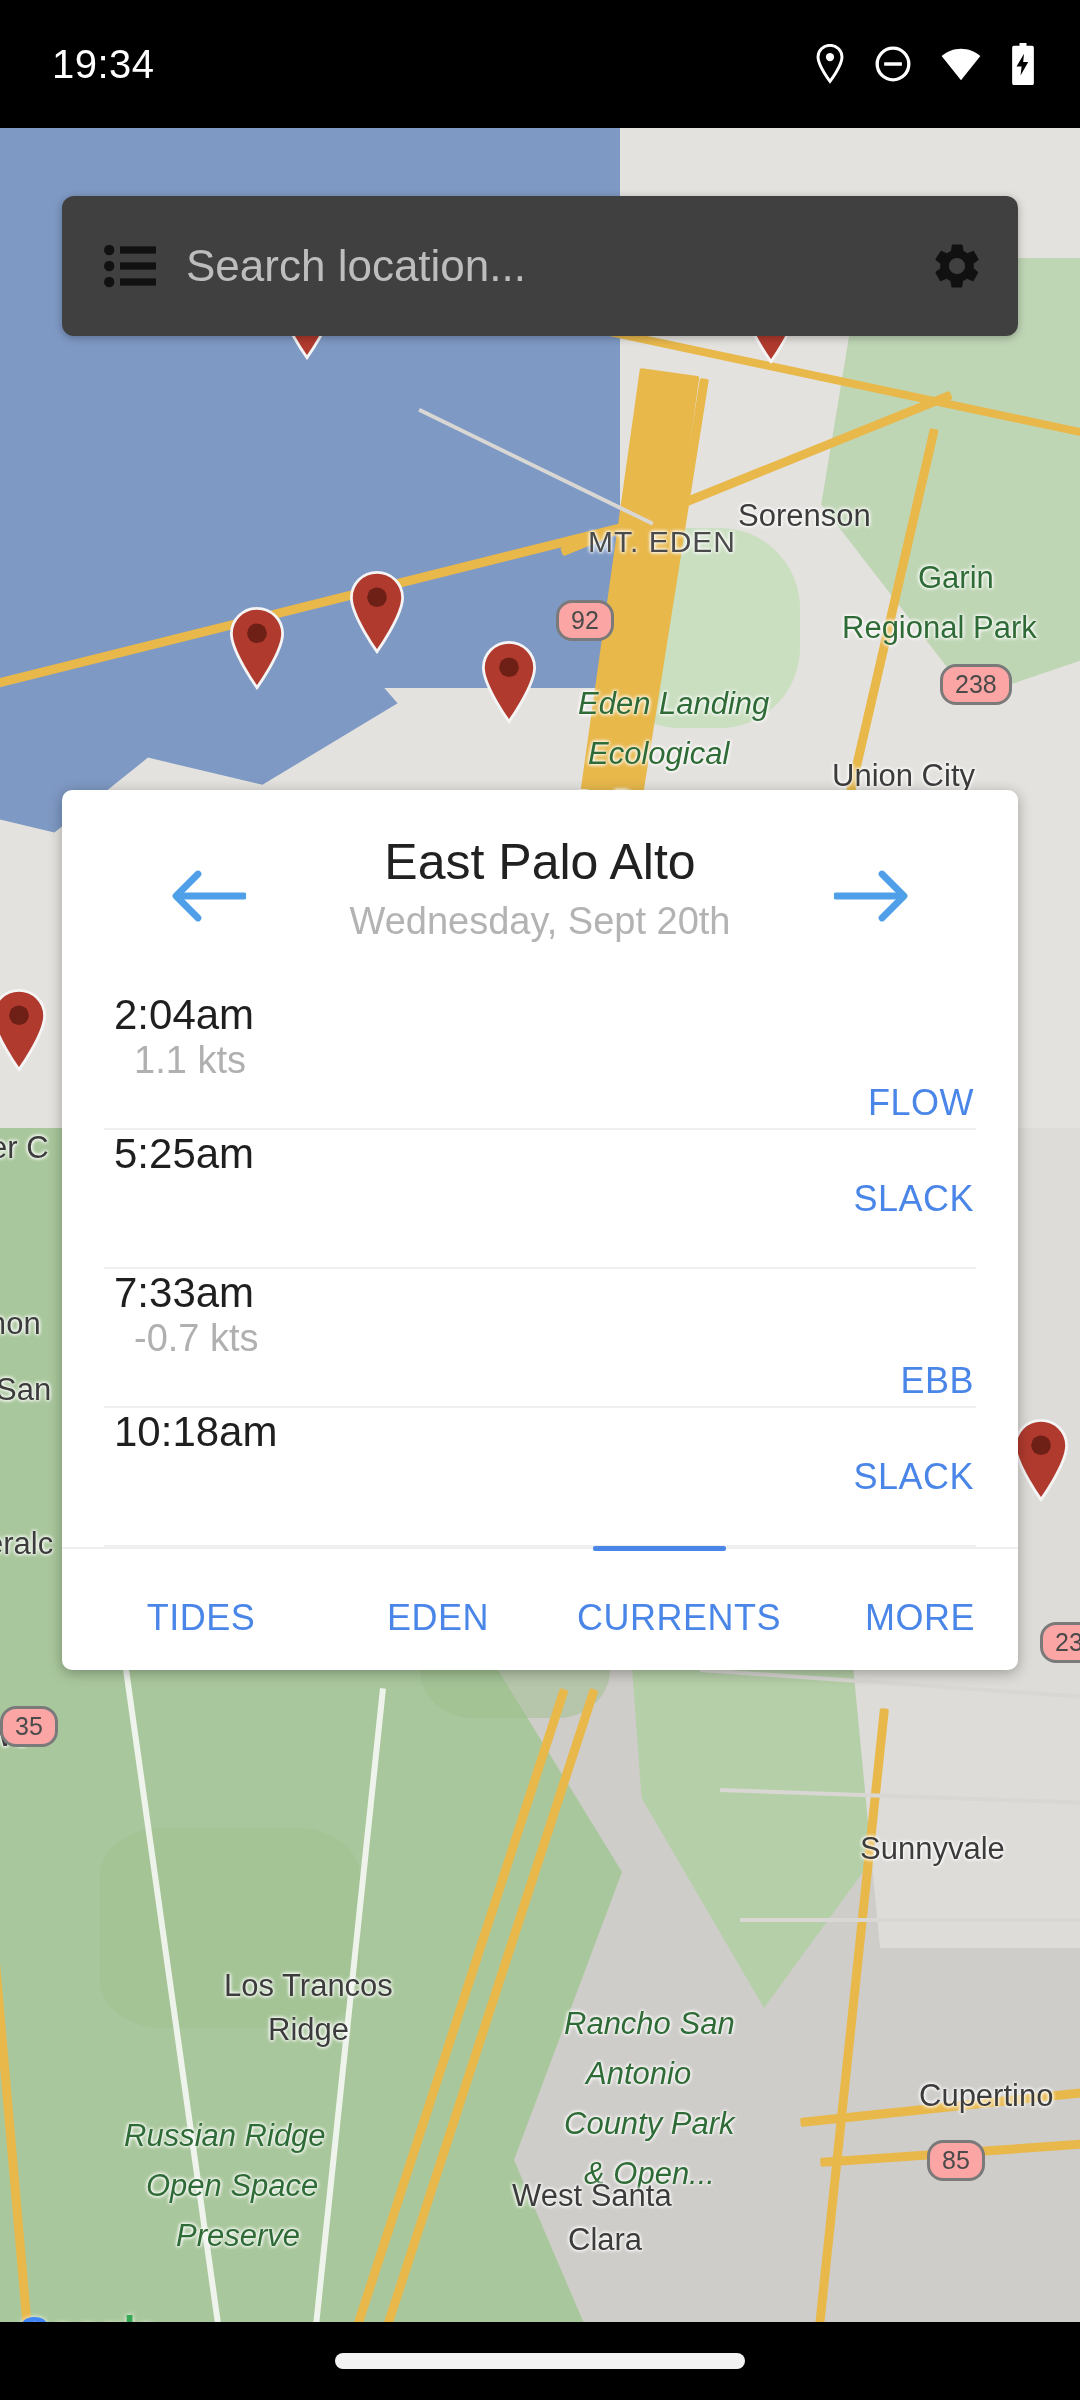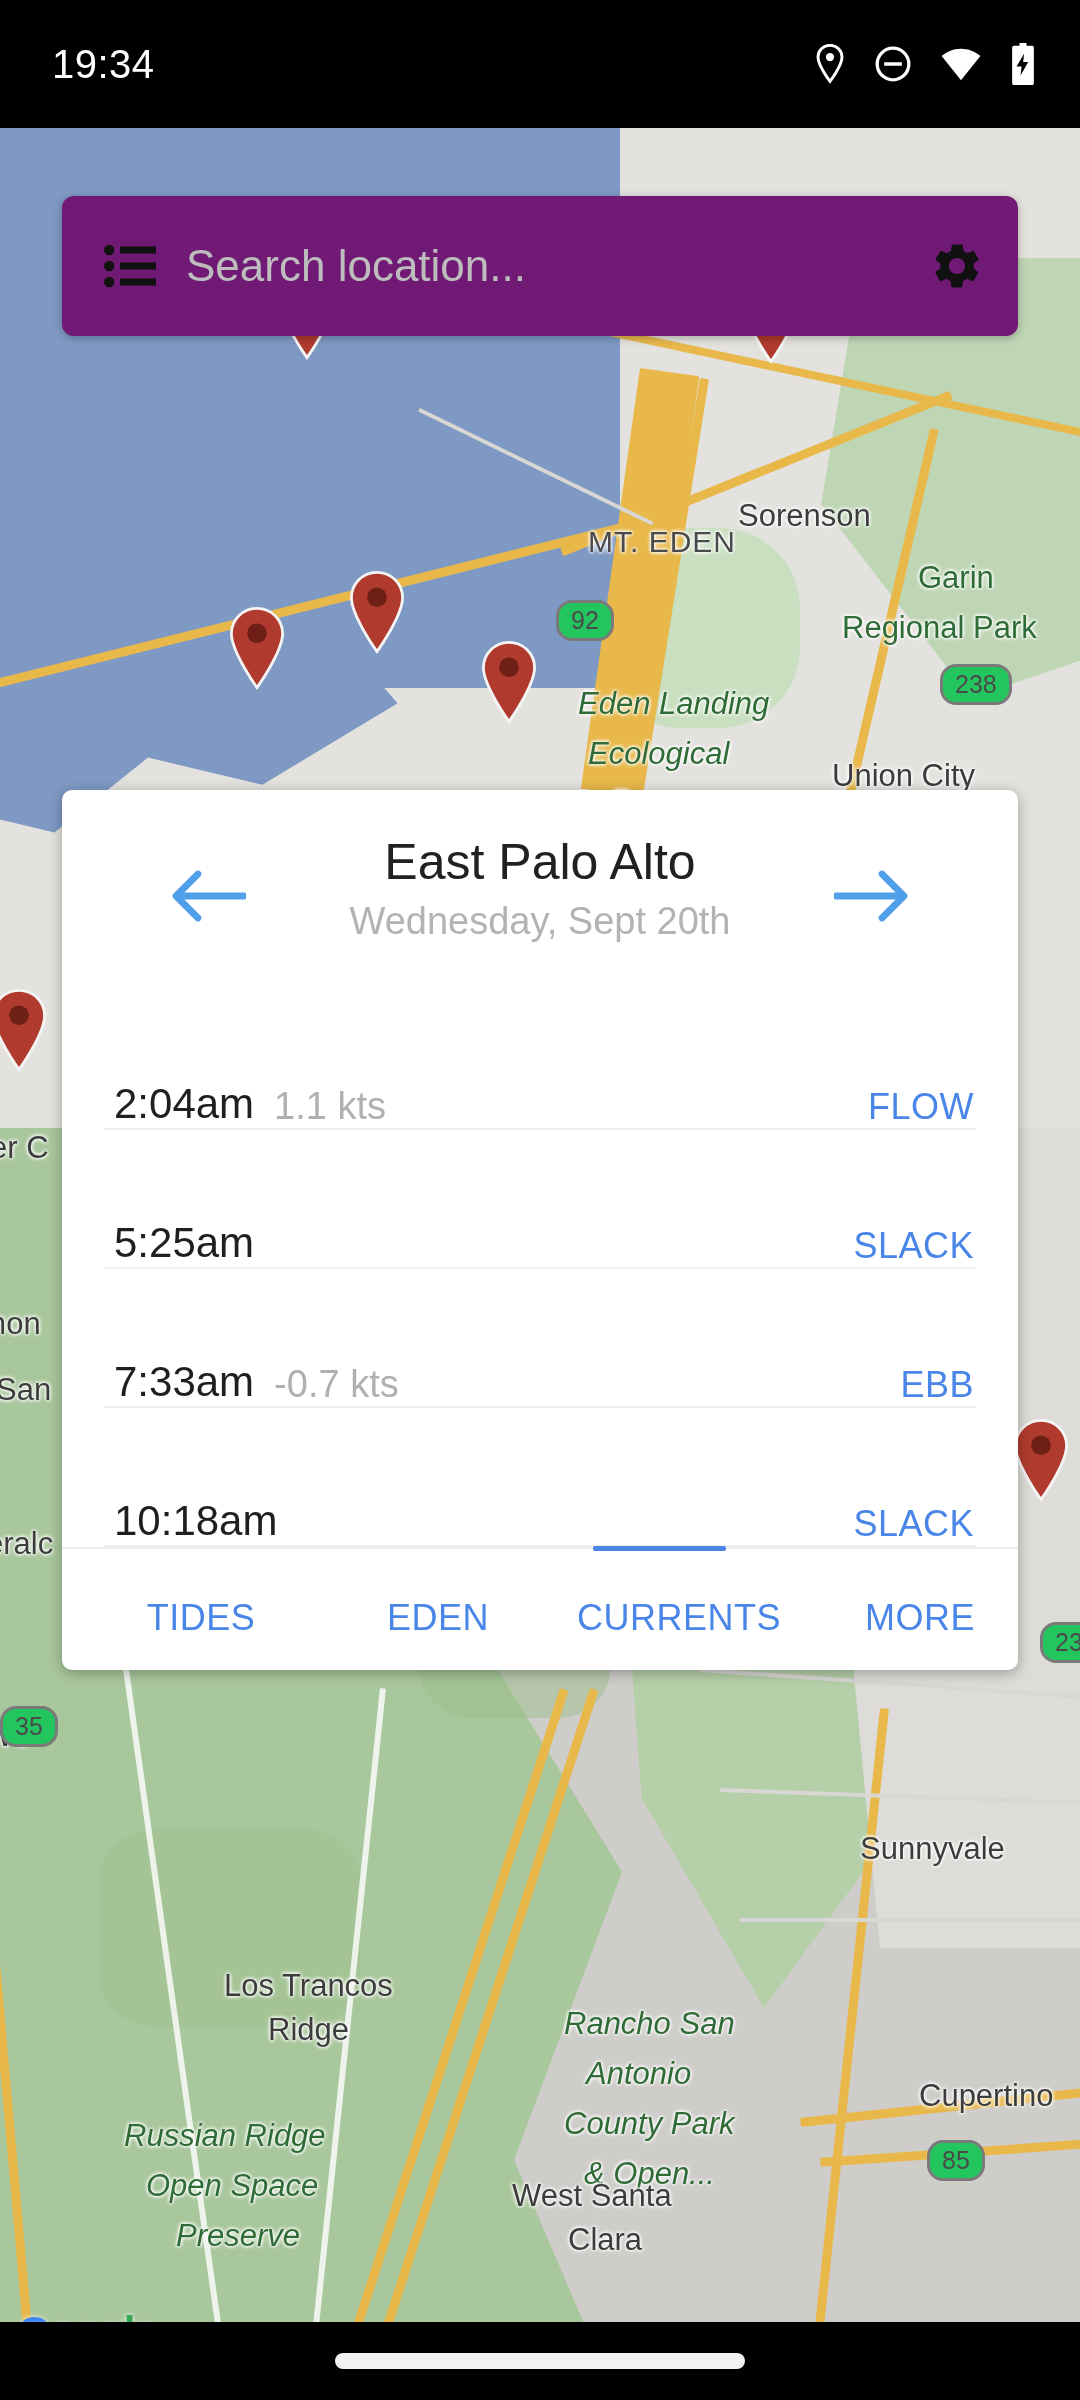--- a/index.html
+++ b/index.html
@@ -90,38 +90,38 @@
   .road-thin { position:absolute; background:#d9d7d3; transform-origin:0 0; }
 
   
   .lbl { position:absolute; font-family:"Liberation Sans", sans-serif; white-space:nowrap;
          text-shadow:0 0 4px #fff, 0 0 4px #fff, 0 0 3px #fff; }
   .lbl-city { color:#3c3c3c; font-size:31px; }
   .lbl-city-sm { color:#4a4a4a; font-size:30px; letter-spacing:1px; }
   .lbl-park { color:#2f6b36; font-size:31px; font-style:italic; }
   .lbl-park-up { color:#2f6b36; font-size:31px; }
 
-  .shield { position:absolute; background:#22c55e; border:3px solid #7a7a7a; border-radius:16px;
+  .shield { position:absolute; background:#fca5a5; border:3px solid #7a7a7a; border-radius:16px;
             color:#4a4a4a; font-size:25px; padding:3px 12px; text-align:center; }
 
   
   .pin { position:absolute; width:62px; height:84px; }
   .pin svg { display:block; width:62px; height:84px; }
 
   
   .glogo { position:absolute; left:18px; top:2180px; font-size:42px; font-weight:bold;
            font-family:"Liberation Sans", sans-serif; letter-spacing:-1px;
            text-shadow:0 0 5px rgba(255,255,255,.9); }
   .glogo .b{color:#4285F4;} .glogo .r{color:#EA4335;} .glogo .y{color:#FBBC05;}
   .glogo .g{color:#34A853;}
 
   
   .searchbar {
     position:absolute; left:62px; top:196px; width:956px; height:140px;
-    background:#701a75; border-radius:12px;
+    background:#404040; border-radius:12px;
     box-shadow:0 2px 8px rgba(0,0,0,0.28);
     display:flex; align-items:center; padding:0 34px 0 42px;
     z-index:20;
   }
   .list-icon { width:52px; height:44px; flex:0 0 auto; margin-right:30px; }
   .search-placeholder { flex:1; color:#bdbdbd; font-size:44px; }
   .gear-icon { width:54px; height:54px; flex:0 0 auto; }
 
   
   .card {
@@ -138,22 +138,23 @@
   .nav-arrow { position:absolute; width:76px; height:56px; cursor:pointer; }
   .nav-arrow.left { left:108px; top:78px; }
   .nav-arrow.right { right:108px; top:78px; }
   .card-title { font-size:50px; color:#212121; text-align:center; line-height:1.15; }
   .card-sub { font-size:38px; color:#b3b3b3; text-align:center; margin-top:8px; }
   .hdr-divider { height:2px; background:#ededed; margin:22px 42px 0 42px; }
 
   .rows { flex:1; }
   .row {
     position:relative; height:137px;
-    display:flex; align-items:flex-end;
+    display:flex; align-items:flex-start;
     padding:0 44px 0 52px;
+    flex-direction:column;
   }
   .row + .row::before,
   .row:first-child::after { content:""; }
   .row-sep { height:2px; background:#efefef; margin:0 42px; }
   .row-time { font-size:42px; color:#1f1f1f; }
   .row-kts { font-size:38px; color:#b0b0b0; margin-left:20px; }
   .row-state { margin-left:auto; font-size:36px; color:#4a86e8; letter-spacing:0.5px; }
 
   .tabs-wrap { border-top:2px solid #eeeeee; position:relative; }
   .tab-indicator {

